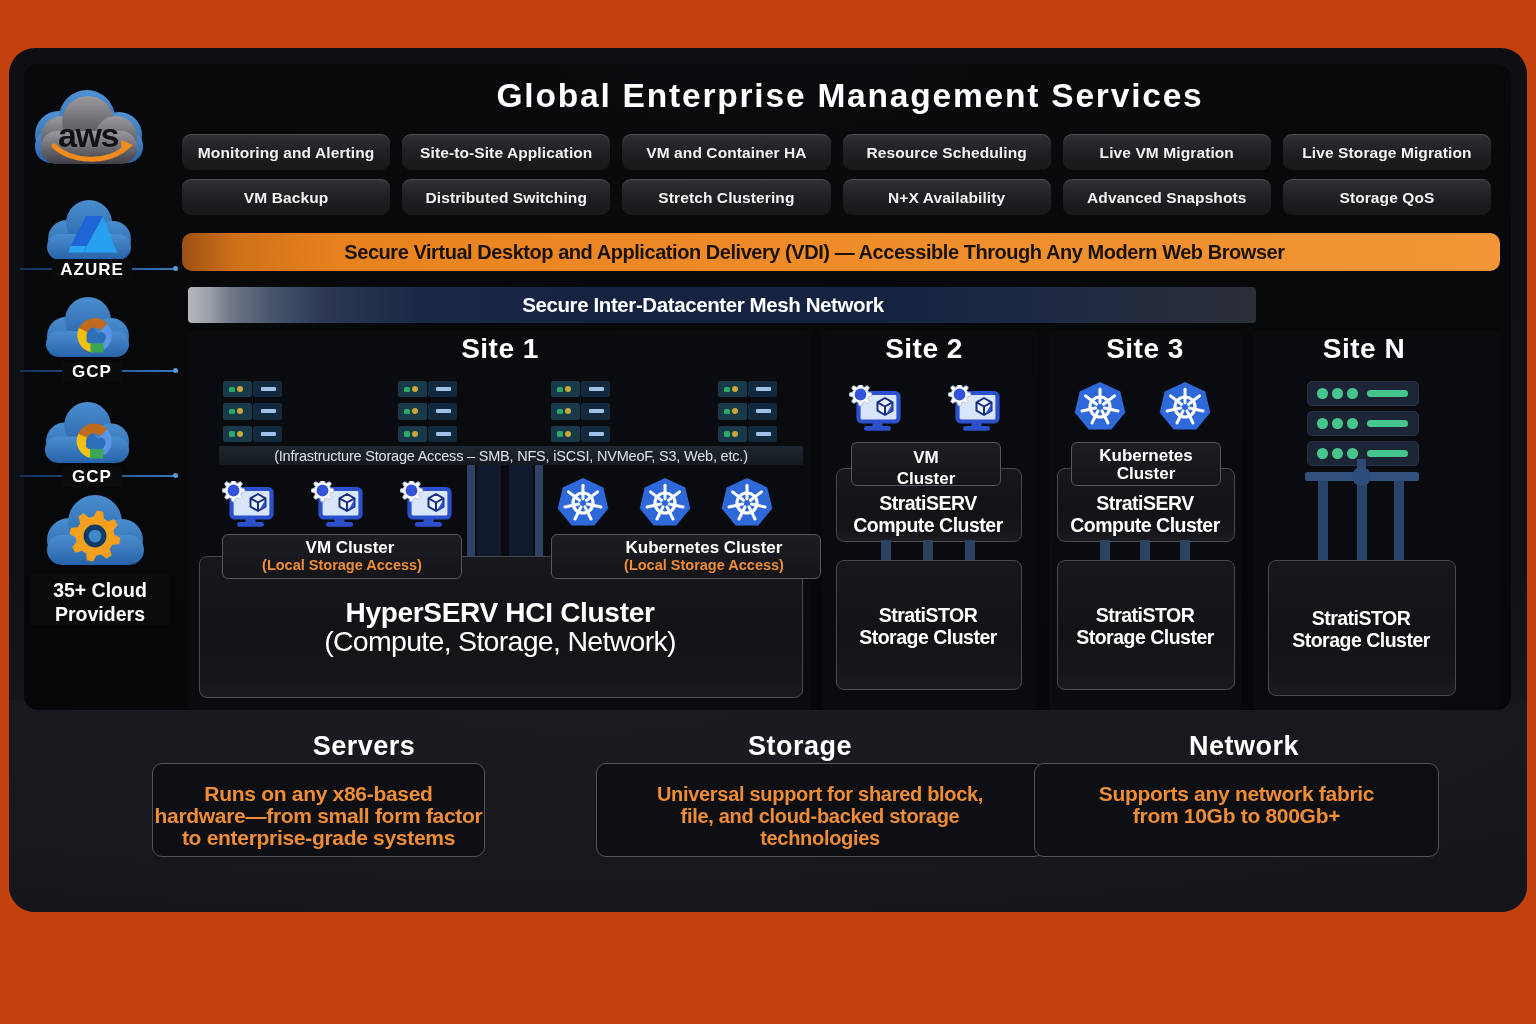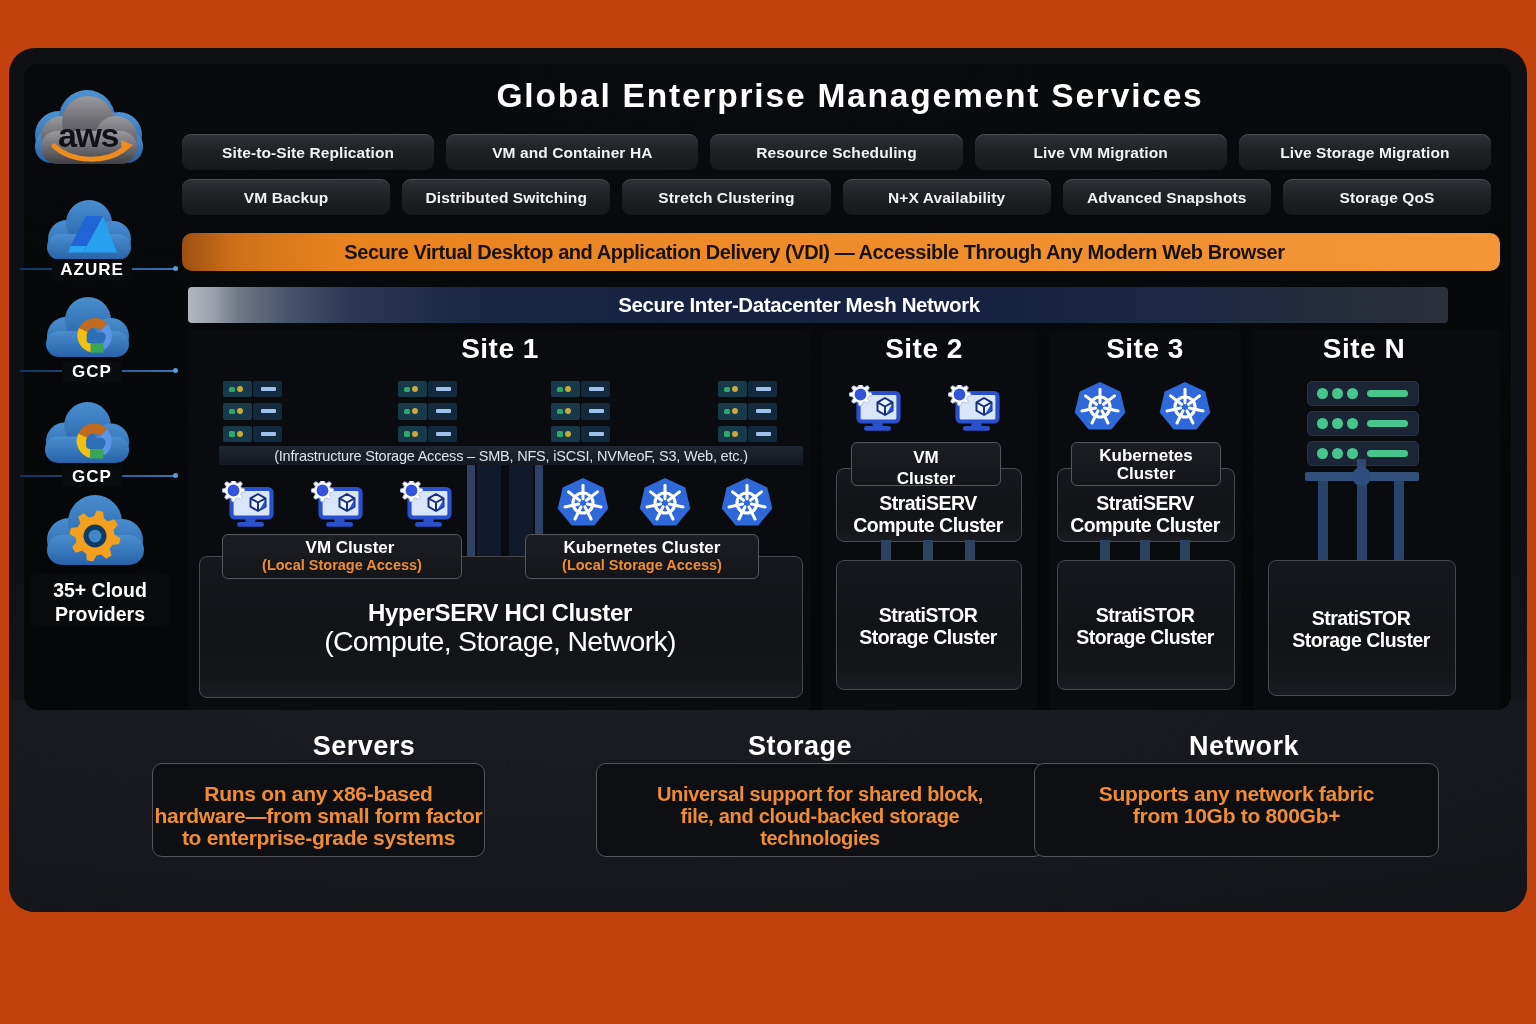--- a/index.html
+++ b/index.html
@@ -19,21 +19,21 @@
 #title{left:300px;top:77px;width:1100px;text-align:center;color:#fff;
   font-size:33.5px;font-weight:bold;letter-spacing:1.8px;}
 .btnrow{left:182px;width:1309px;height:37px;display:flex;gap:12px;}
 .btn{flex:1;border-radius:9px;display:flex;align-items:center;justify-content:center;
   background:linear-gradient(180deg,#303136 0%,#202125 45%,#161719 100%);
   box-shadow:inset 0 1px 0 rgba(255,255,255,0.14), inset 0 -1px 0 rgba(0,0,0,0.6);
   color:#f1f2f4;font-size:15.5px;font-weight:bold;letter-spacing:0.1px;}
 #vdi{left:182px;top:233px;width:1318px;height:38px;border-radius:10px;
   background:linear-gradient(90deg,#9c4f14 0%,#cf7019 4%,#e8821f 12%,#ee8b28 45%,#f09131 75%,#f29637 100%);
   display:flex;align-items:center;justify-content:center;color:#1a1106;font-size:20px;font-weight:bold;letter-spacing:-0.45px;padding-right:53px;box-sizing:border-box;}
-#mesh{left:188px;top:287px;width:1260px;height:36px;border-radius:4px;
+#mesh{left:188px;top:287px;width:1068px;height:36px;border-radius:4px;
   background:linear-gradient(90deg,#b4b7bc 0%,#9ba0a9 2%,#707888 4%,#46536b 8%,#2b3753 13%,#1b2845 22%,#152240 38%,#152240 65%,#1d2944 80%,#272d3a 94%,#2b2f38 100%);
   display:flex;align-items:center;justify-content:center;color:#fff;font-size:20.5px;font-weight:bold;letter-spacing:-0.4px;padding-right:38px;box-sizing:border-box;}
 .sitetitle{top:333px;height:28px;color:#fff;font-size:28px;font-weight:bold;text-align:center;letter-spacing:0.5px;}
 .box{border:1px solid #47494f;border-radius:8px;
   background:linear-gradient(180deg,#17181d 0%,#121317 55%,#15161a 85%,#1b1c21 100%);}
 .lbl{border:1px solid #55575d;border-radius:6px;background:linear-gradient(180deg,#1d1e23,#141519);
   text-align:center;color:#fff;font-weight:bold;}
 .orange{color:#ee8d36;}
 .ctext{display:flex;flex-direction:column;align-items:center;justify-content:center;
   color:#fff;font-weight:bold;text-align:center;}
@@ -65,21 +65,22 @@
   <div class="abs" id="bstrip"></div>
   <div class="abs" id="inner"></div>
   <div class="abs col" id="col1"></div>
   <div class="abs col" id="col2"></div>
   <div class="abs col" id="col3"></div>
   <div class="abs col" id="col4"></div>
 
   <div class="abs" id="title">Global Enterprise Management Services</div>
 
   <div class="abs btnrow" style="top:134px;">
-    <div class="btn">Site-to-Site Replication</div>
+    <div class="btn">Monitoring and Alerting</div>
+    <div class="btn">Site-to-Site Application</div>
     <div class="btn">VM and Container HA</div>
     <div class="btn">Resource Scheduling</div>
     <div class="btn">Live VM Migration</div>
     <div class="btn">Live Storage Migration</div>
   </div>
   <div class="abs btnrow" style="top:179px;">
     <div class="btn">VM Backup</div>
     <div class="btn">Distributed Switching</div>
     <div class="btn">Stretch Clustering</div>
     <div class="btn">N+X Availability</div>
@@ -214,29 +215,29 @@
 
   <div class="abs" id="sbar">(Infrastructure Storage Access – SMB, NFS, iSCSI, NVMeoF, S3, Web, etc.)</div>
 
   <div class="abs vbar" style="left:467px;width:8px;background:#2d4264;"></div>
   <div class="abs vbar" style="left:477px;width:24px;background:#101a2c;"></div>
   <div class="abs vbar" style="left:509px;width:24px;background:#101a2c;"></div>
   <div class="abs vbar" style="left:535px;width:8px;background:#2d4264;"></div>
 
   <div class="abs box" style="left:199px;top:556px;width:602px;height:140px;"></div>
   <div class="abs ctext" style="left:199px;top:599px;width:602px;">
-    <div style="font-size:24px;letter-spacing:-0.3px;line-height:28px;">HyperSERV HCI Cluster</div>
+    <div style="font-size:28px;letter-spacing:-0.3px;line-height:28px;">HyperSERV HCI Cluster</div>
     <div style="font-size:28.5px;font-weight:normal;letter-spacing:-0.7px;line-height:26px;margin-top:1px;">(Compute, Storage, Network)</div>
   </div>
 
   <div class="abs lbl" style="left:222px;top:534px;width:238px;height:43px;">
     <div style="font-size:17px;line-height:19px;margin-top:3px;padding-left:16px;">VM Cluster</div>
     <div class="orange" style="font-size:14.5px;line-height:16px;font-weight:bold;">(Local Storage Access)</div>
   </div>
-  <div class="abs lbl" style="left:525px;top:534px;width:232px;height:43px;">
+  <div class="abs lbl" style="left:551px;top:534px;width:232px;height:43px;padding-left:36px;">
     <div style="font-size:17px;line-height:19px;margin-top:3px;">Kubernetes Cluster</div>
     <div class="orange" style="font-size:14.5px;line-height:16px;font-weight:bold;">(Local Storage Access)</div>
   </div>
 
   <div class="abs box" style="left:836px;top:468px;width:184px;height:72px;"></div>
   <div class="abs ctext" style="left:836px;top:492px;width:184px;font-size:19.5px;line-height:22px;letter-spacing:-0.5px;">
     <div>StratiSERV<br>Compute Cluster</div>
   </div>
   <div class="abs lbl" style="left:851px;top:442px;width:148px;height:42px;">
     <div style="font-size:17px;line-height:21px;margin-top:4px;">VM<br>Cluster</div>

